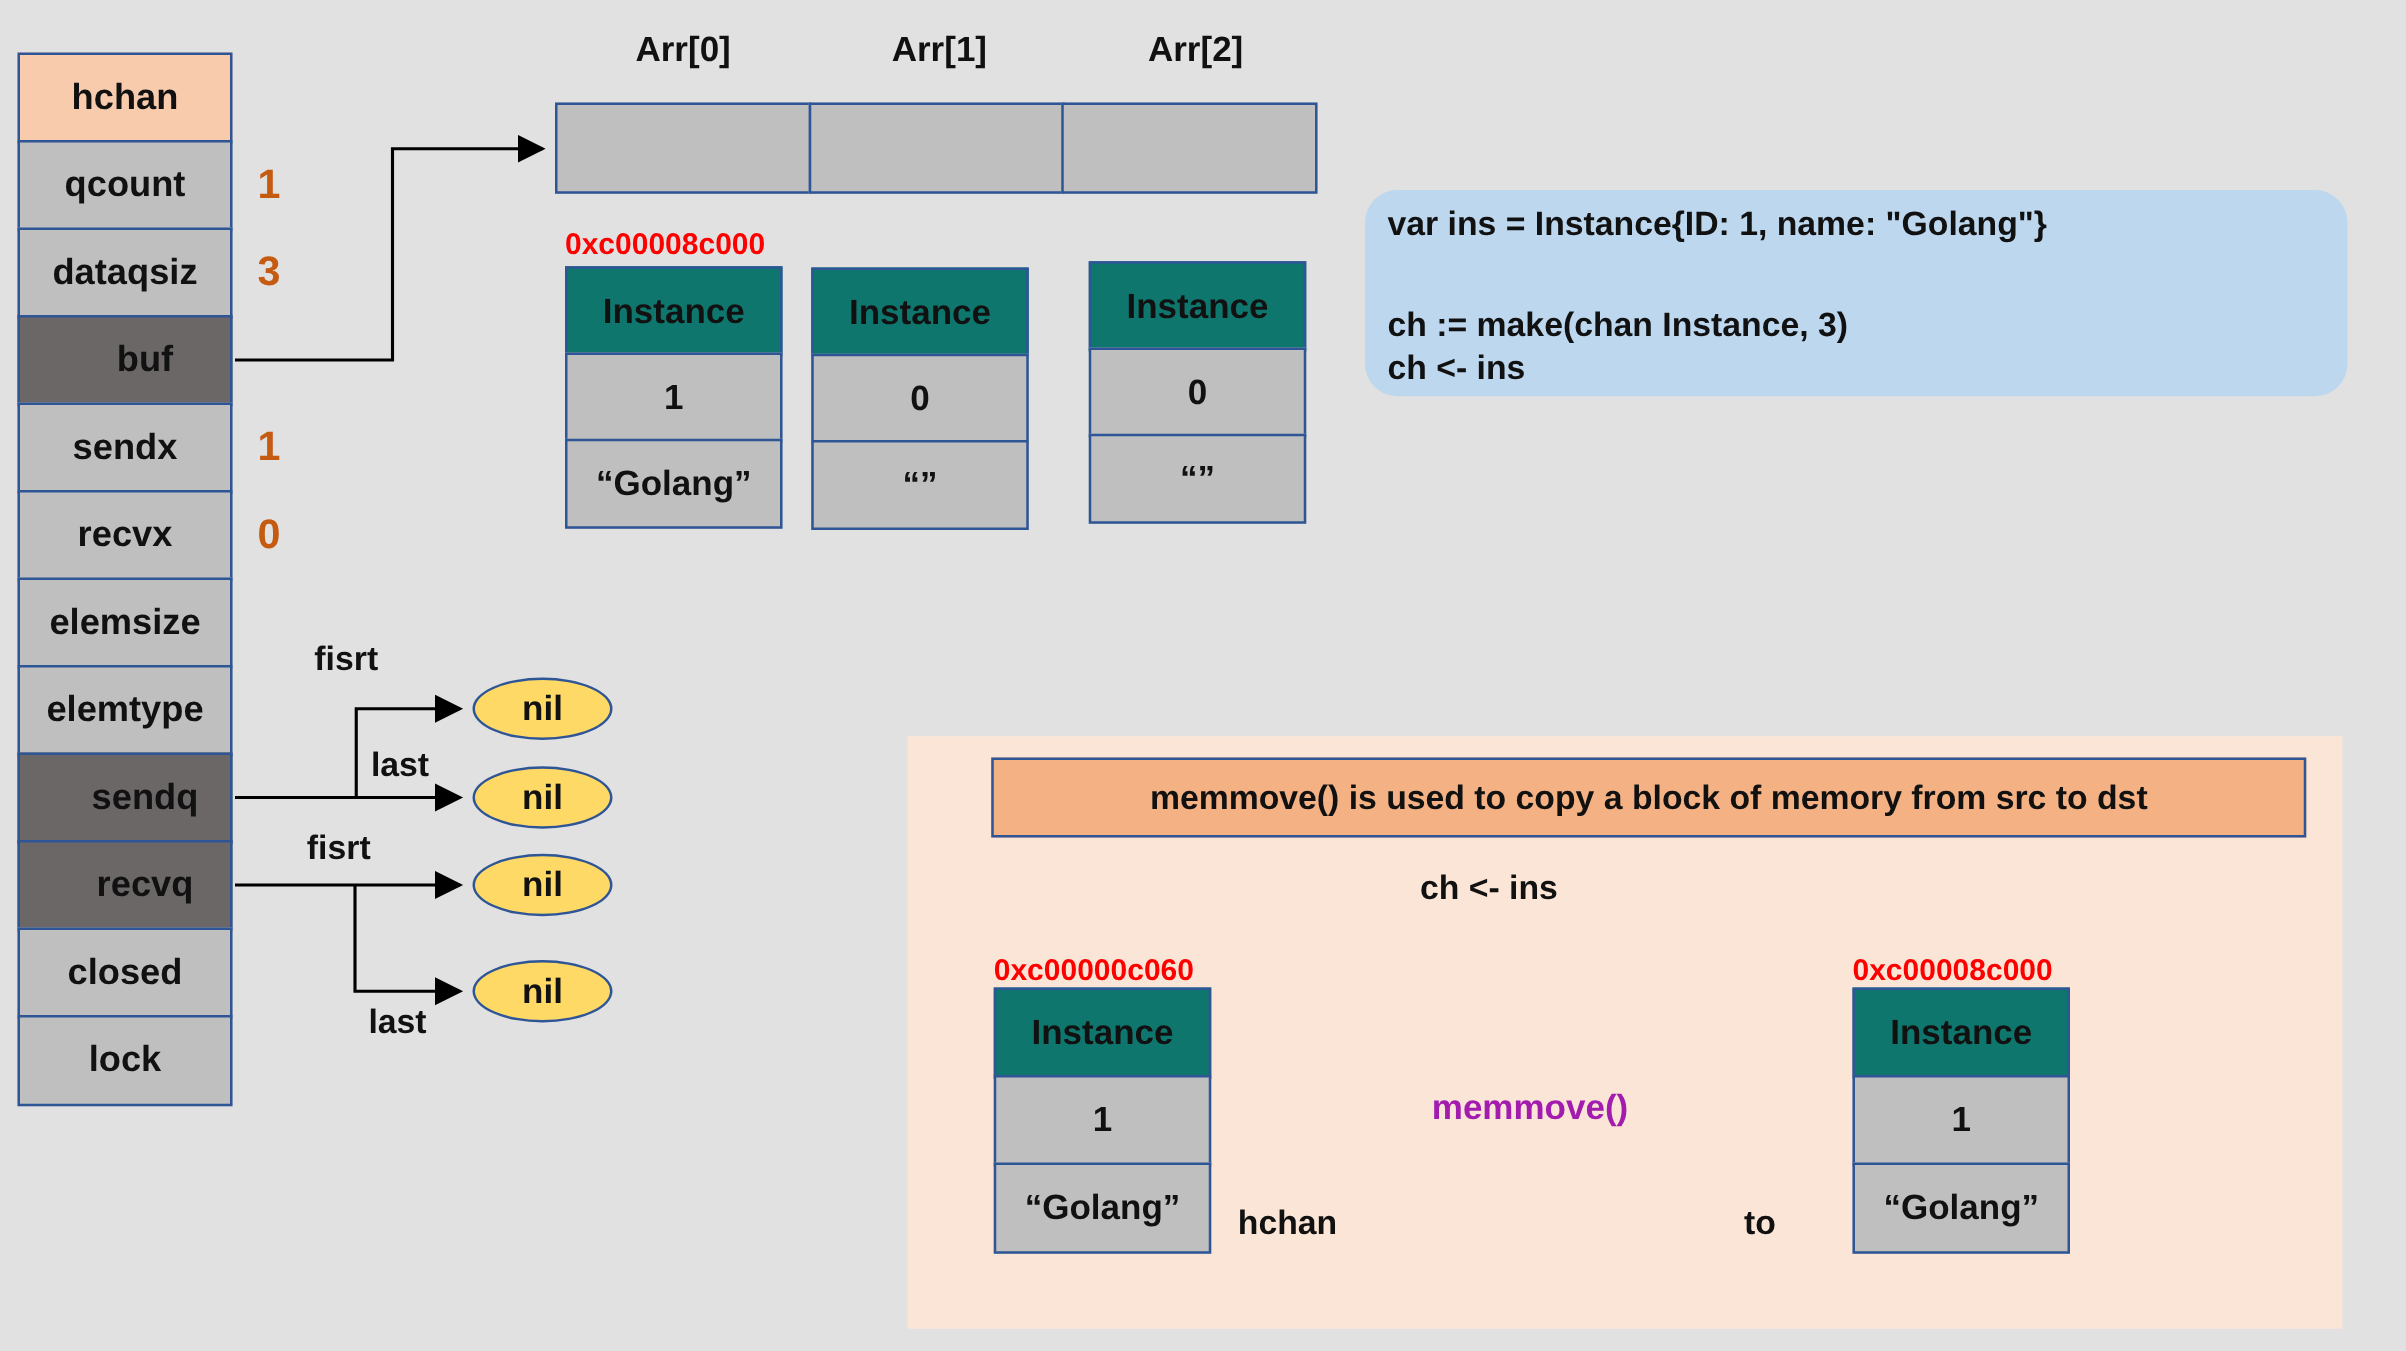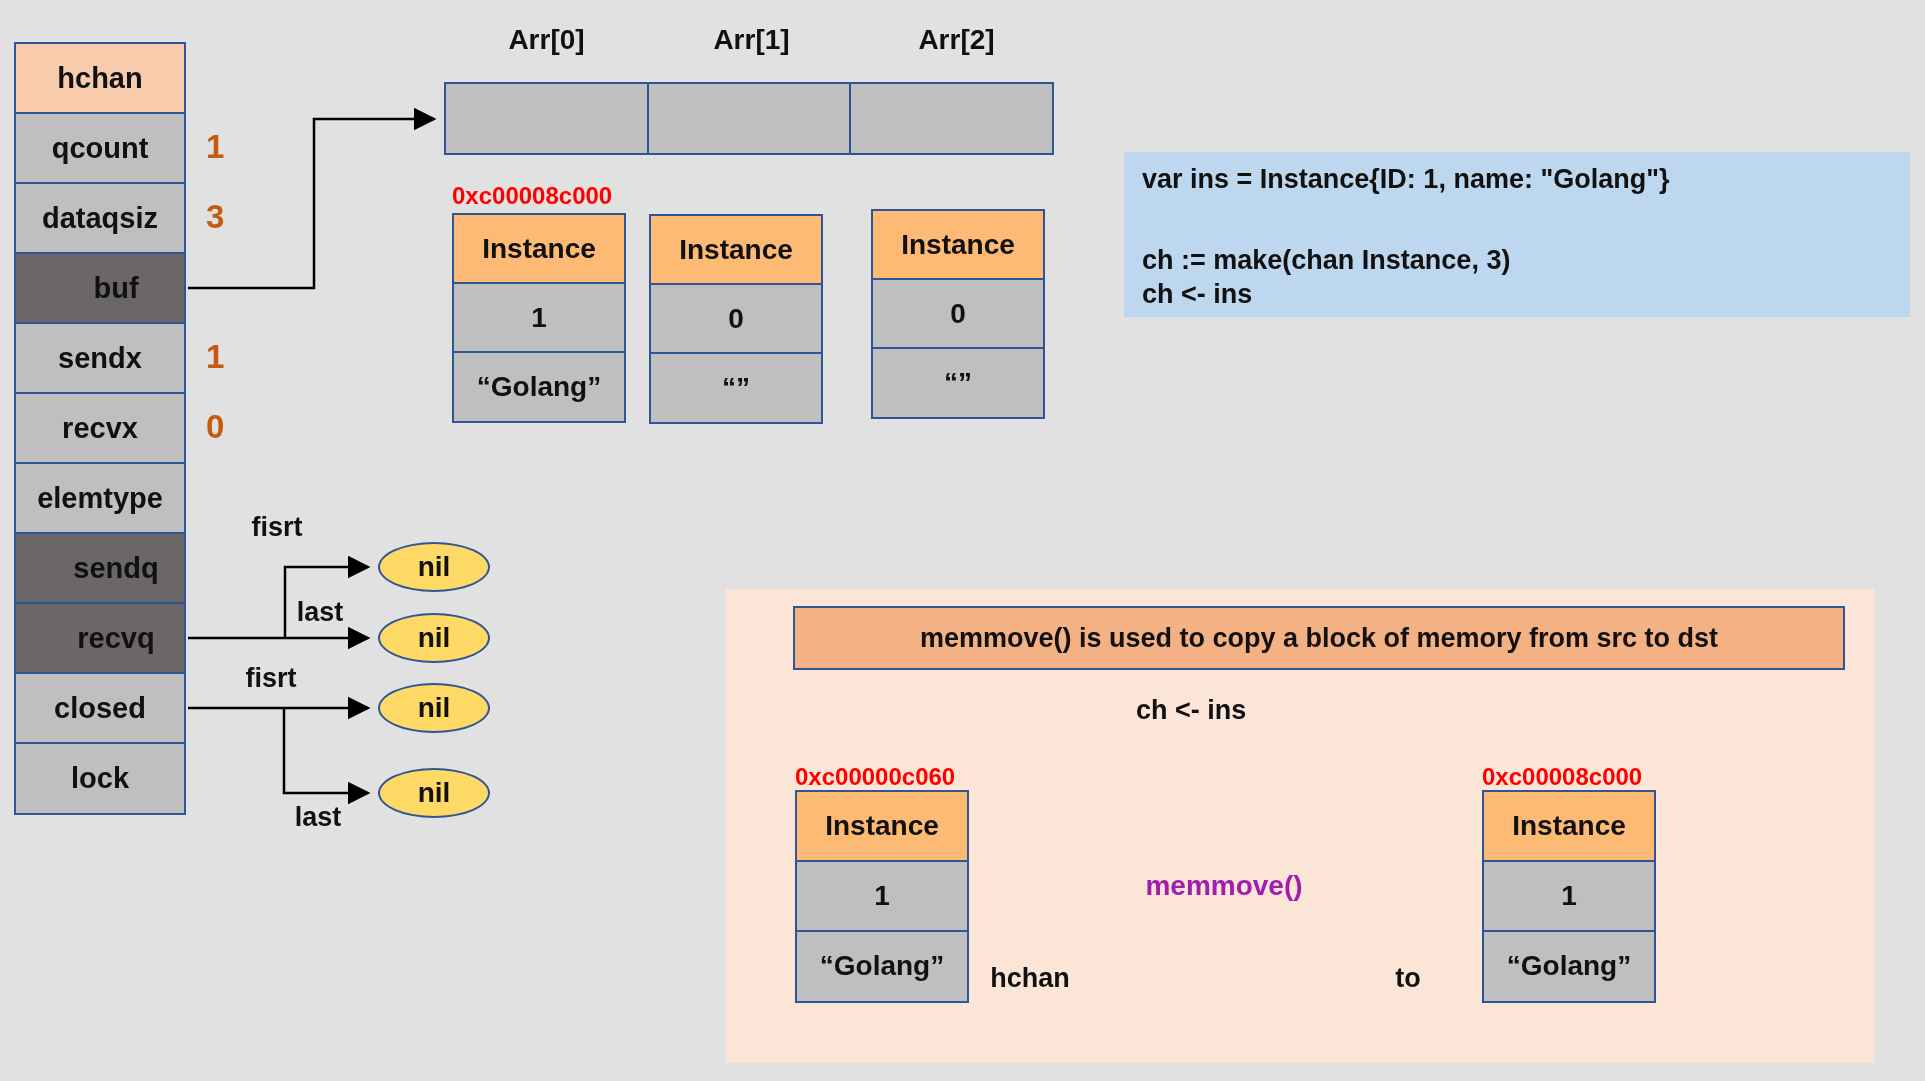--- a/index.html
+++ b/index.html
@@ -25,31 +25,31 @@
   .arr .cell{box-sizing:border-box;width:205px;height:73px;background:#bfbfbf;
              border:2.5px solid #2e5596;margin-left:-2.5px;}
   .arr .cell:first-child{margin-left:0;}
   .arrlab{position:absolute;top:24px;width:205px;font-size:28px;}
 
   
   .struct{position:absolute;width:174px;}
   .srow{box-sizing:border-box;height:71.5px;margin-top:-2.5px;border:2.5px solid #2e5596;
         display:flex;align-items:center;justify-content:center;font-size:28px;background:#bfbfbf;}
   .srow:first-child{margin-top:0;}
-  .srow.green{background:#fdba74;}
+  .srow.green{background:#0f766e;}
   .struct.tall .srow{height:72.5px;}
   .addr{position:absolute;font-size:24px;color:#ff0000;white-space:nowrap;}
 
   
   .nil{position:absolute;left:378px;width:112px;height:50px;background:#ffd966;
        border:2.5px solid #2e5596;border-radius:50%;box-sizing:border-box;font-size:28px;}
   .qlab{position:absolute;width:100px;font-size:27px;}
 
   
-  .codebox{position:absolute;left:1124px;top:152px;width:786px;height:165px;background:#bdd7ee;}
+  .codebox{position:absolute;left:1092px;top:152px;width:786px;height:165px;background:#bdd7ee;border-radius:26px;}
   .codeline{position:absolute;left:18px;font-size:27px;white-space:nowrap;}
 
   
   .panel{position:absolute;left:726px;top:589px;width:1148px;height:474px;background:#fbe5d6;}
   .pbar{position:absolute;left:67px;top:17px;width:1052px;height:64px;background:#f4b183;
         border:2.5px solid #2e5596;box-sizing:border-box;font-size:27px;}
   .ptext{position:absolute;font-size:27px;white-space:nowrap;}
   .func{color:#a21caf;font-size:28px;}
 
   svg.arrows{position:absolute;left:0;top:0;pointer-events:none;}
@@ -72,20 +72,21 @@
     <polyline points="284,708 284,793 368,793" fill="none" stroke="#000" stroke-width="2.5" marker-end="url(#ah)"></polyline>
   </svg>
 
   <div class="htable">
     <div class="trow header">hchan</div>
     <div class="trow gray">qcount</div>
     <div class="trow gray">dataqsiz</div>
     <div class="trow dark">buf</div>
     <div class="trow gray">sendx</div>
     <div class="trow gray">recvx</div>
+    <div class="trow gray">elemsize</div>
     <div class="trow gray">elemtype</div>
     <div class="trow dark">sendq</div>
     <div class="trow dark">recvq</div>
     <div class="trow gray">closed</div>
     <div class="trow gray">lock</div>
   </div>
 
   <div class="tval abs" style="top:128px">1</div>
   <div class="tval abs" style="top:198px">3</div>
   <div class="tval abs" style="top:338px">1</div>

